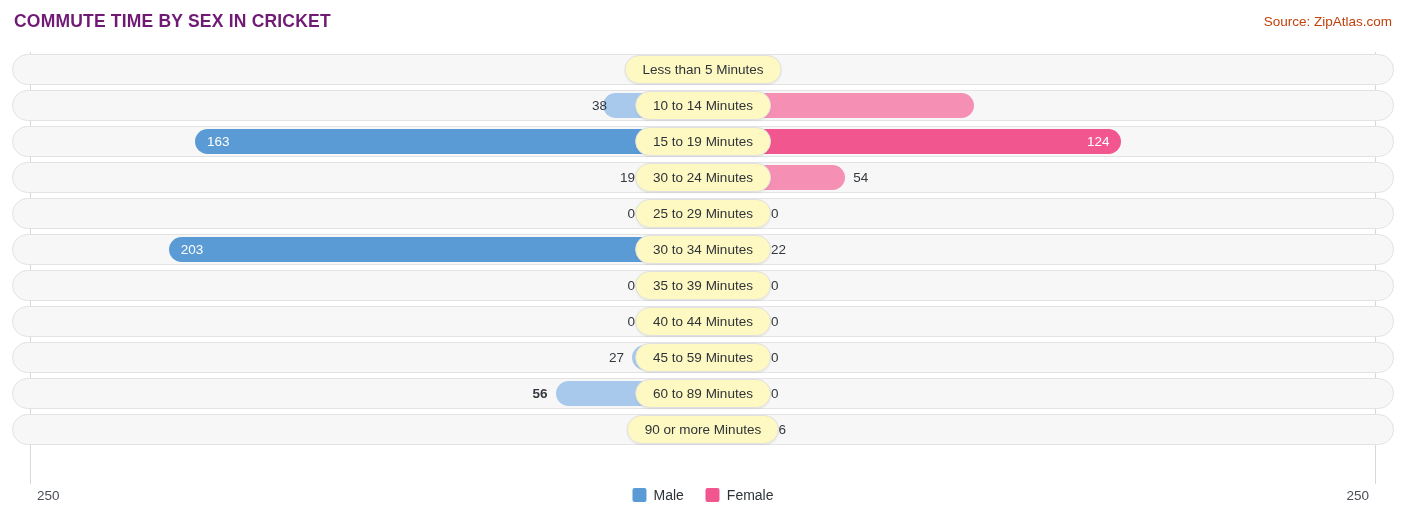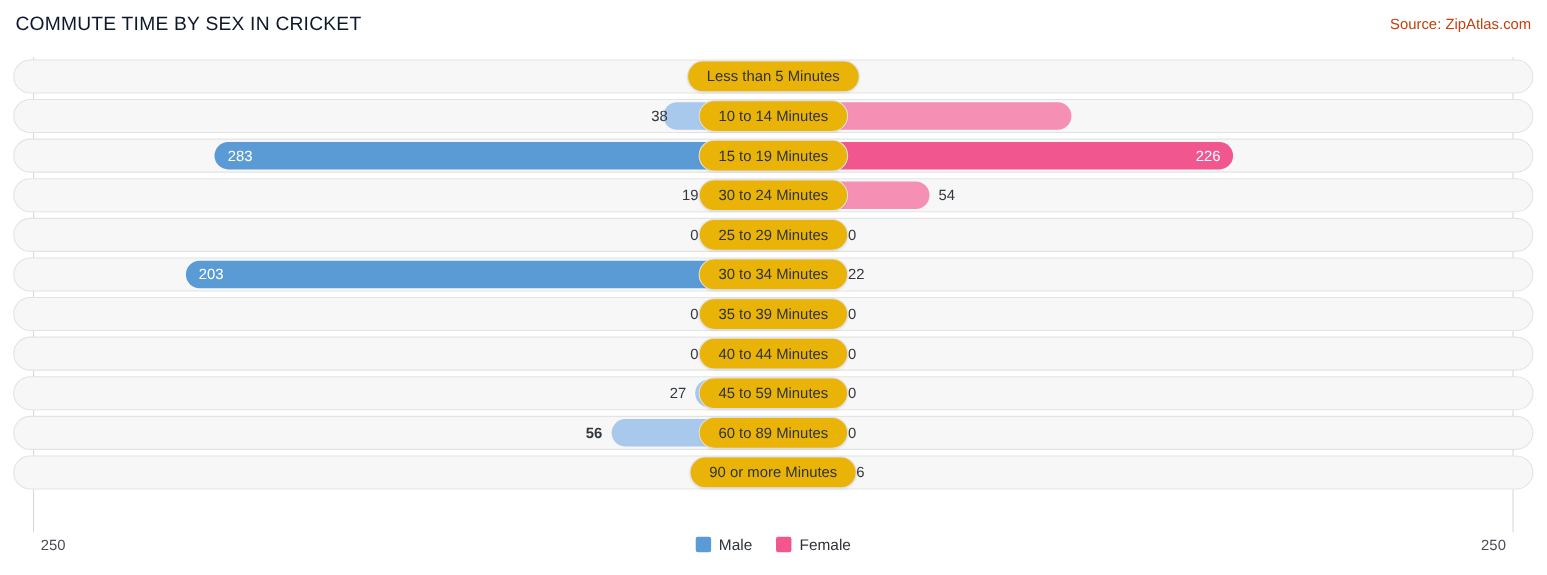--- a/index.html
+++ b/index.html
@@ -15,23 +15,23 @@
     width: 1406px;
     height: 523px;
     background: #ffffff;
   }
 
   
   .page-title {
     position: absolute;
     left: 14px; top: 11px;
     font-size: 17.5px;
-    font-weight: 400;
+    font-weight: 700;
     letter-spacing: 0.2px;
-    color: #0f172a;
+    color: #701a75;
     white-space: nowrap;
   }
   .source-note {
     position: absolute;
     right: 14px; top: 14px;
     font-size: 13.5px;
     color: #c2410c;
     white-space: nowrap;
   }
 
@@ -101,21 +101,21 @@
   .val.inside { color: #ffffff; }
 
   .cat-pill {
     position: absolute;
     left: 50%;
     top: 3px;
     transform: translateX(-50%);
     height: 29px;
     line-height: 28px;
     padding: 0 17px;
-    background: #eab308;
+    background: #fef9c3;
     border: 1px solid #e0e0e0;
     border-radius: 15px;
     font-size: 13.5px;
     color: #2e3338;
     white-space: nowrap;
     box-shadow: 0 1px 2px rgba(0,0,0,0.07);
     z-index: 5;
   }
 
   
@@ -176,22 +176,22 @@
             <div class="val" style="right: 799px;">38</div>
             <div class="val" style="left: 982.096px; margin-top: 32px;">103</div>
             <div class="cat-pill">10 to 14 Minutes</div>
           </div>
         </div>
         <div class="row">
           <div class="track"></div>
           <div class="center-wrap">
             <div class="bar male" style="width: 507.976px; background: rgb(91, 155, 213);"></div>
             <div class="bar female" style="width: 418.488px; background: rgb(242, 86, 142);"></div>
-            <div class="val inside" style="left: 207.024px;">283</div>
-            <div class="val inside" style="left: 1109.49px; transform: translateX(-100%);">226</div>
+            <div class="val inside" style="left: 207.024px;">163</div>
+            <div class="val inside" style="left: 1109.49px; transform: translateX(-100%);">124</div>
             <div class="cat-pill">15 to 19 Minutes</div>
           </div>
         </div>
         <div class="row">
           <div class="track"></div>
           <div class="center-wrap">
             <div class="bar male" style="width: 60px; background: rgb(168, 200, 236);"></div>
             <div class="bar female" style="width: 142.128px; background: rgb(245, 143, 180);"></div>
             <div class="val" style="right: 771px;">19</div>
             <div class="val" style="left: 853.128px;">54</div>

